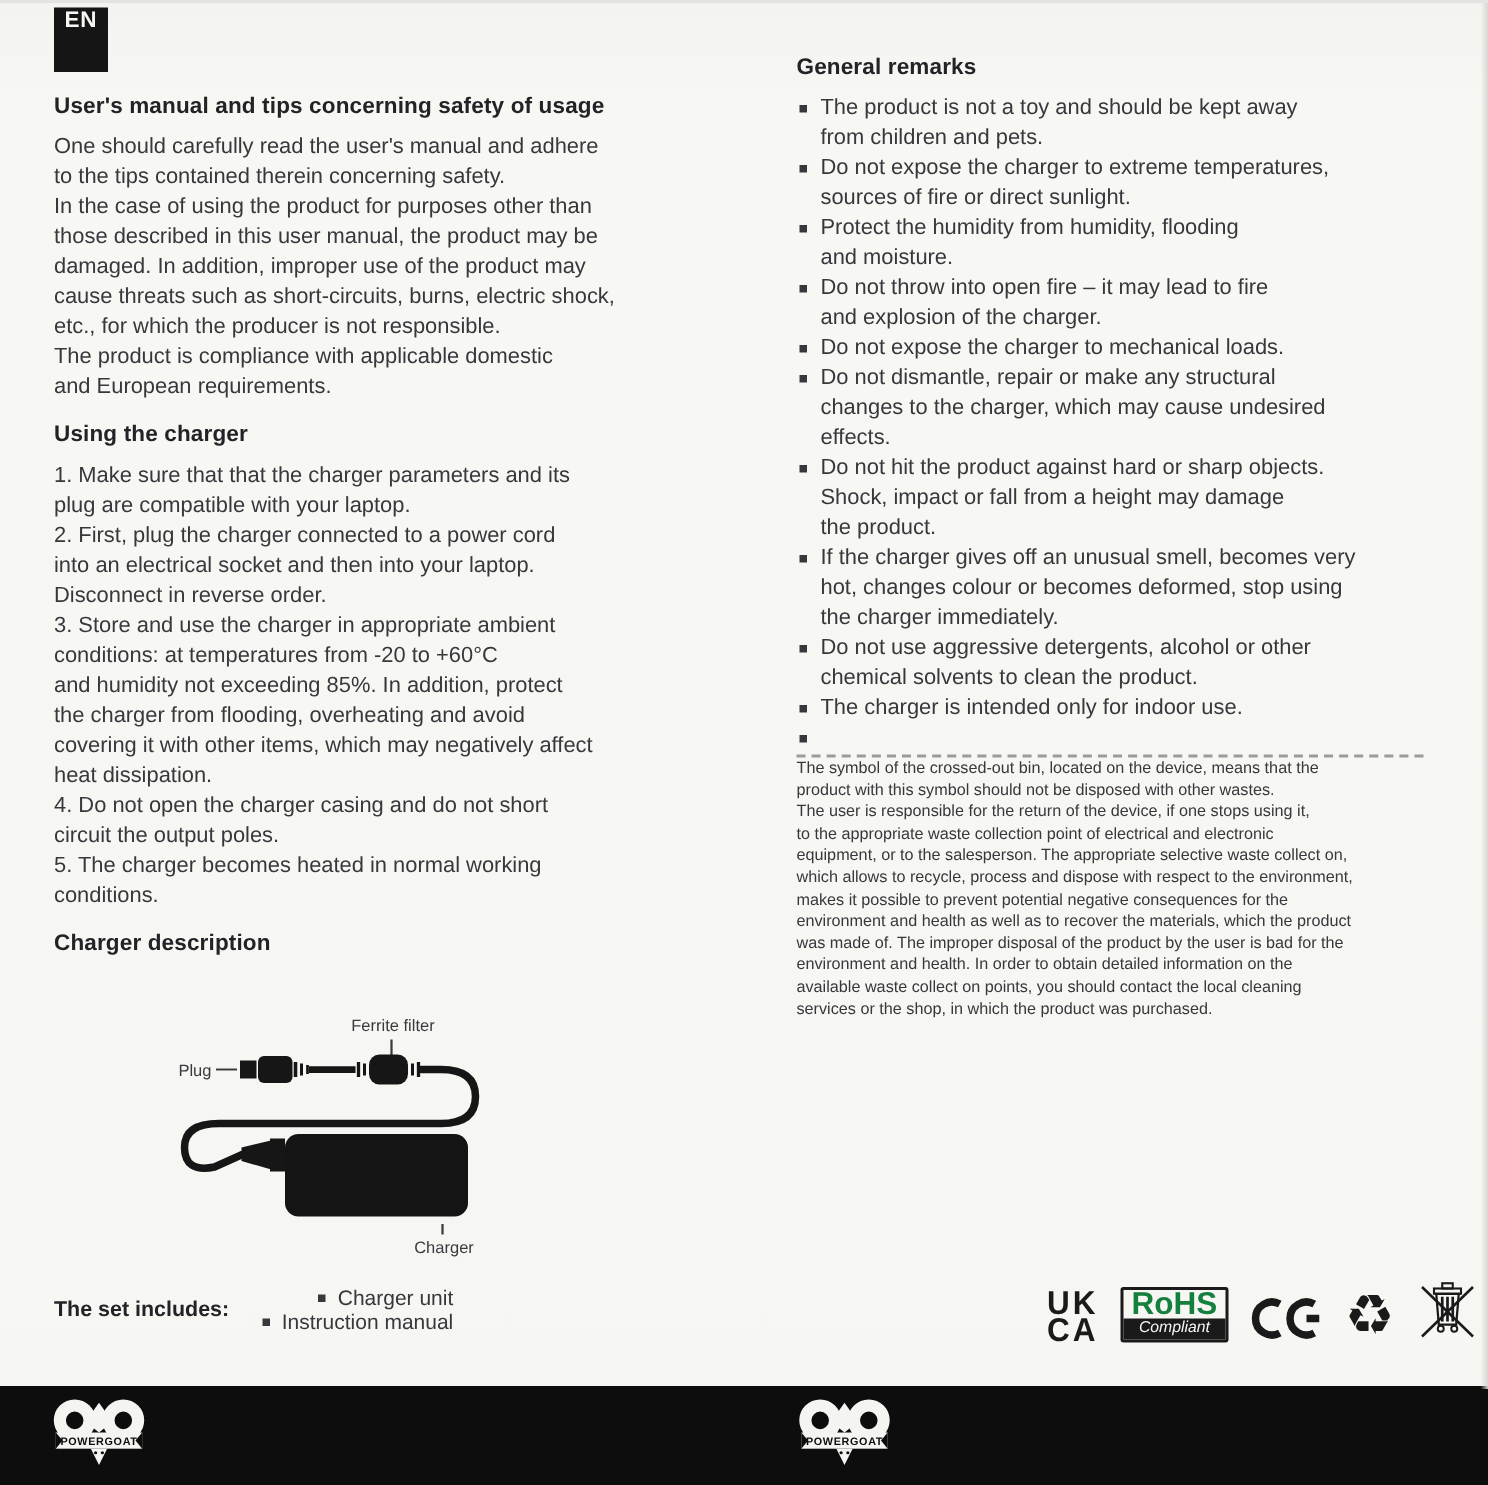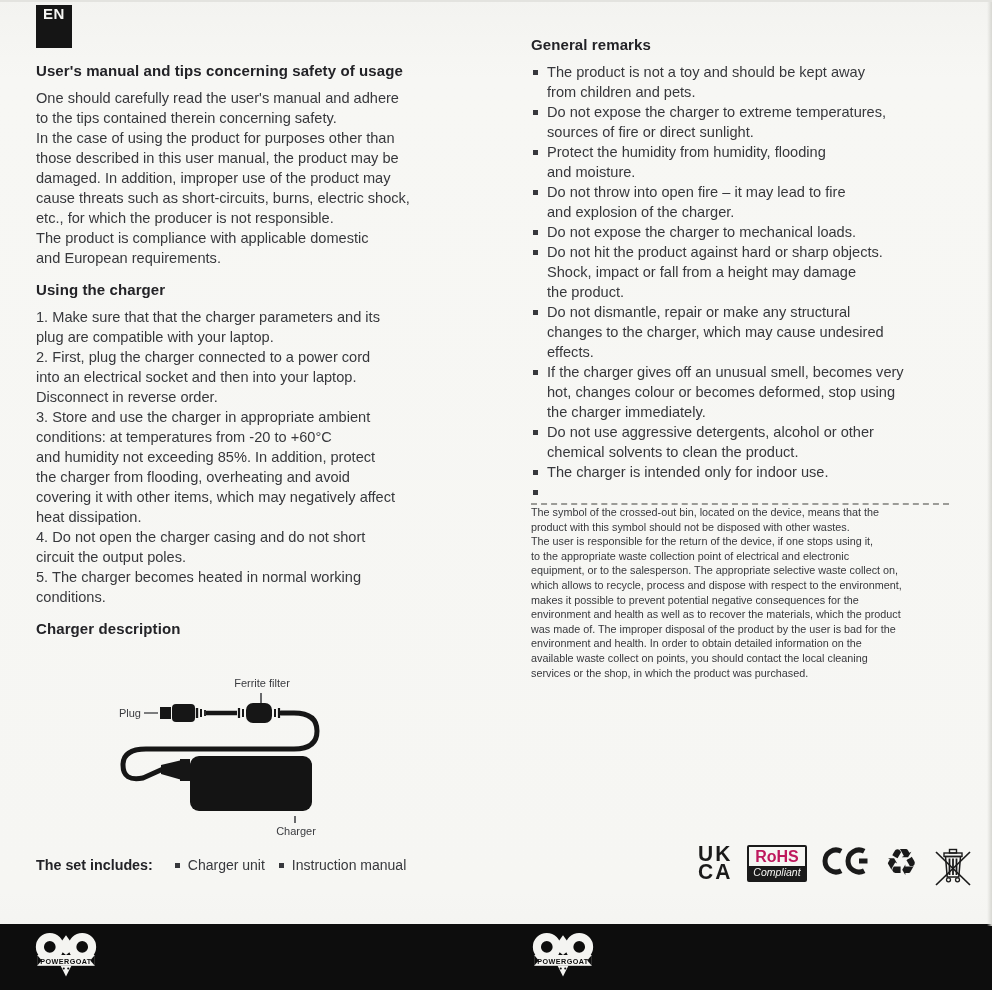--- a/index.html
+++ b/index.html
@@ -39,25 +39,25 @@
   .diagram{position:absolute;left:30px;top:620px;}
   .diagram text{font-family:"Liberation Sans", sans-serif;fill:#3a3b3f;}
 
   
   .set-line{position:absolute;left:36px;top:857px;display:flex;align-items:center;font-size:14px;color:#37383c;}
   .set-label{font-weight:bold;color:#232327;margin-right:22px;font-size:14.3px;}
   .set-item{display:flex;align-items:center;margin-right:14px;}
   .set-item .sq{margin:1px 8px 0 0;}
 
   
-  .certs{position:absolute;left:698px;top:845px;height:50px;display:flex;align-items:flex-start;gap:15px;}
+  .certs{position:absolute;left:698px;top:845px;height:50px;display:flex;align-items:flex-end;gap:15px;}
   .ukca{font-weight:800;font-size:21px;line-height:17px;letter-spacing:2px;color:#1a1a1a;
         transform:scaleY(1.05);}
   .rohs{border:2.5px solid #1a1a1a;border-radius:2px;text-align:center;background:#f6f6f3;}
-  .rohs-top{font-size:16px;font-weight:bold;color:#be185d;padding:0 5px;line-height:19px;}
+  .rohs-top{font-size:21px;font-weight:bold;color:#15803d;padding:0 5px;line-height:19px;}
   .rohs-bottom{background:#1a1a1a;color:#f6f6f3;font-size:10.5px;font-style:italic;
                padding:1px 4px 2px 4px;line-height:11px;}
   .recycle{font-size:37px;line-height:36px;color:#1a1a1a;}
 
   
   .footer{position:absolute;left:0;top:924px;width:992px;height:66px;background:#0d0d0d;padding-left:32px;}
   .brand-logo{position:absolute;top:3px;}
   .brand-logo.first{left:30px;}
   .brand-logo.second{left:527px;}
   .brand-logo text{font-family:"Liberation Sans", sans-serif;}
@@ -137,21 +137,21 @@
     </g>
 
     <rect x="160" y="136" width="122" height="55" rx="9" fill="#141414"></rect>
 
     <line x1="265" y1="196" x2="265" y2="203" stroke="#3a3b3f" stroke-width="1.5"></line>
     <text x="266" y="215" font-size="11" text-anchor="middle">Charger</text>
   </svg>
 
   <div class="set-line">
     <span class="set-label">The set includes:</span>
-    <span style="display:flex;align-items:flex-end;">
+    <span style="display:flex;align-items:flex-end;flex-direction:column;">
 
         <span class="set-item">
           <span class="sq"></span>
           <span>Charger unit</span>
         </span>
 
         <span class="set-item">
           <span class="sq"></span>
           <span>Instruction manual</span>
         </span>
@@ -186,30 +186,30 @@
 and explosion of the charger.</span>
         </div>
 
         <div class="bullet">
           <span class="sq"></span>
           <span class="bullet-text">Do not expose the charger to mechanical loads.</span>
         </div>
 
         <div class="bullet">
           <span class="sq"></span>
+          <span class="bullet-text">Do not dismantle, repair or make any structural
+changes to the charger, which may cause undesired
+effects.</span>
+        </div>
+
+        <div class="bullet">
+          <span class="sq"></span>
           <span class="bullet-text">Do not hit the product against hard or sharp objects.
 Shock, impact or fall from a height may damage
 the product.</span>
-        </div>
-
-        <div class="bullet">
-          <span class="sq"></span>
-          <span class="bullet-text">Do not dismantle, repair or make any structural
-changes to the charger, which may cause undesired
-effects.</span>
         </div>
 
         <div class="bullet">
           <span class="sq"></span>
           <span class="bullet-text">If the charger gives off an unusual smell, becomes very
 hot, changes colour or becomes deformed, stop using
 the charger immediately.</span>
         </div>
 
         <div class="bullet">

